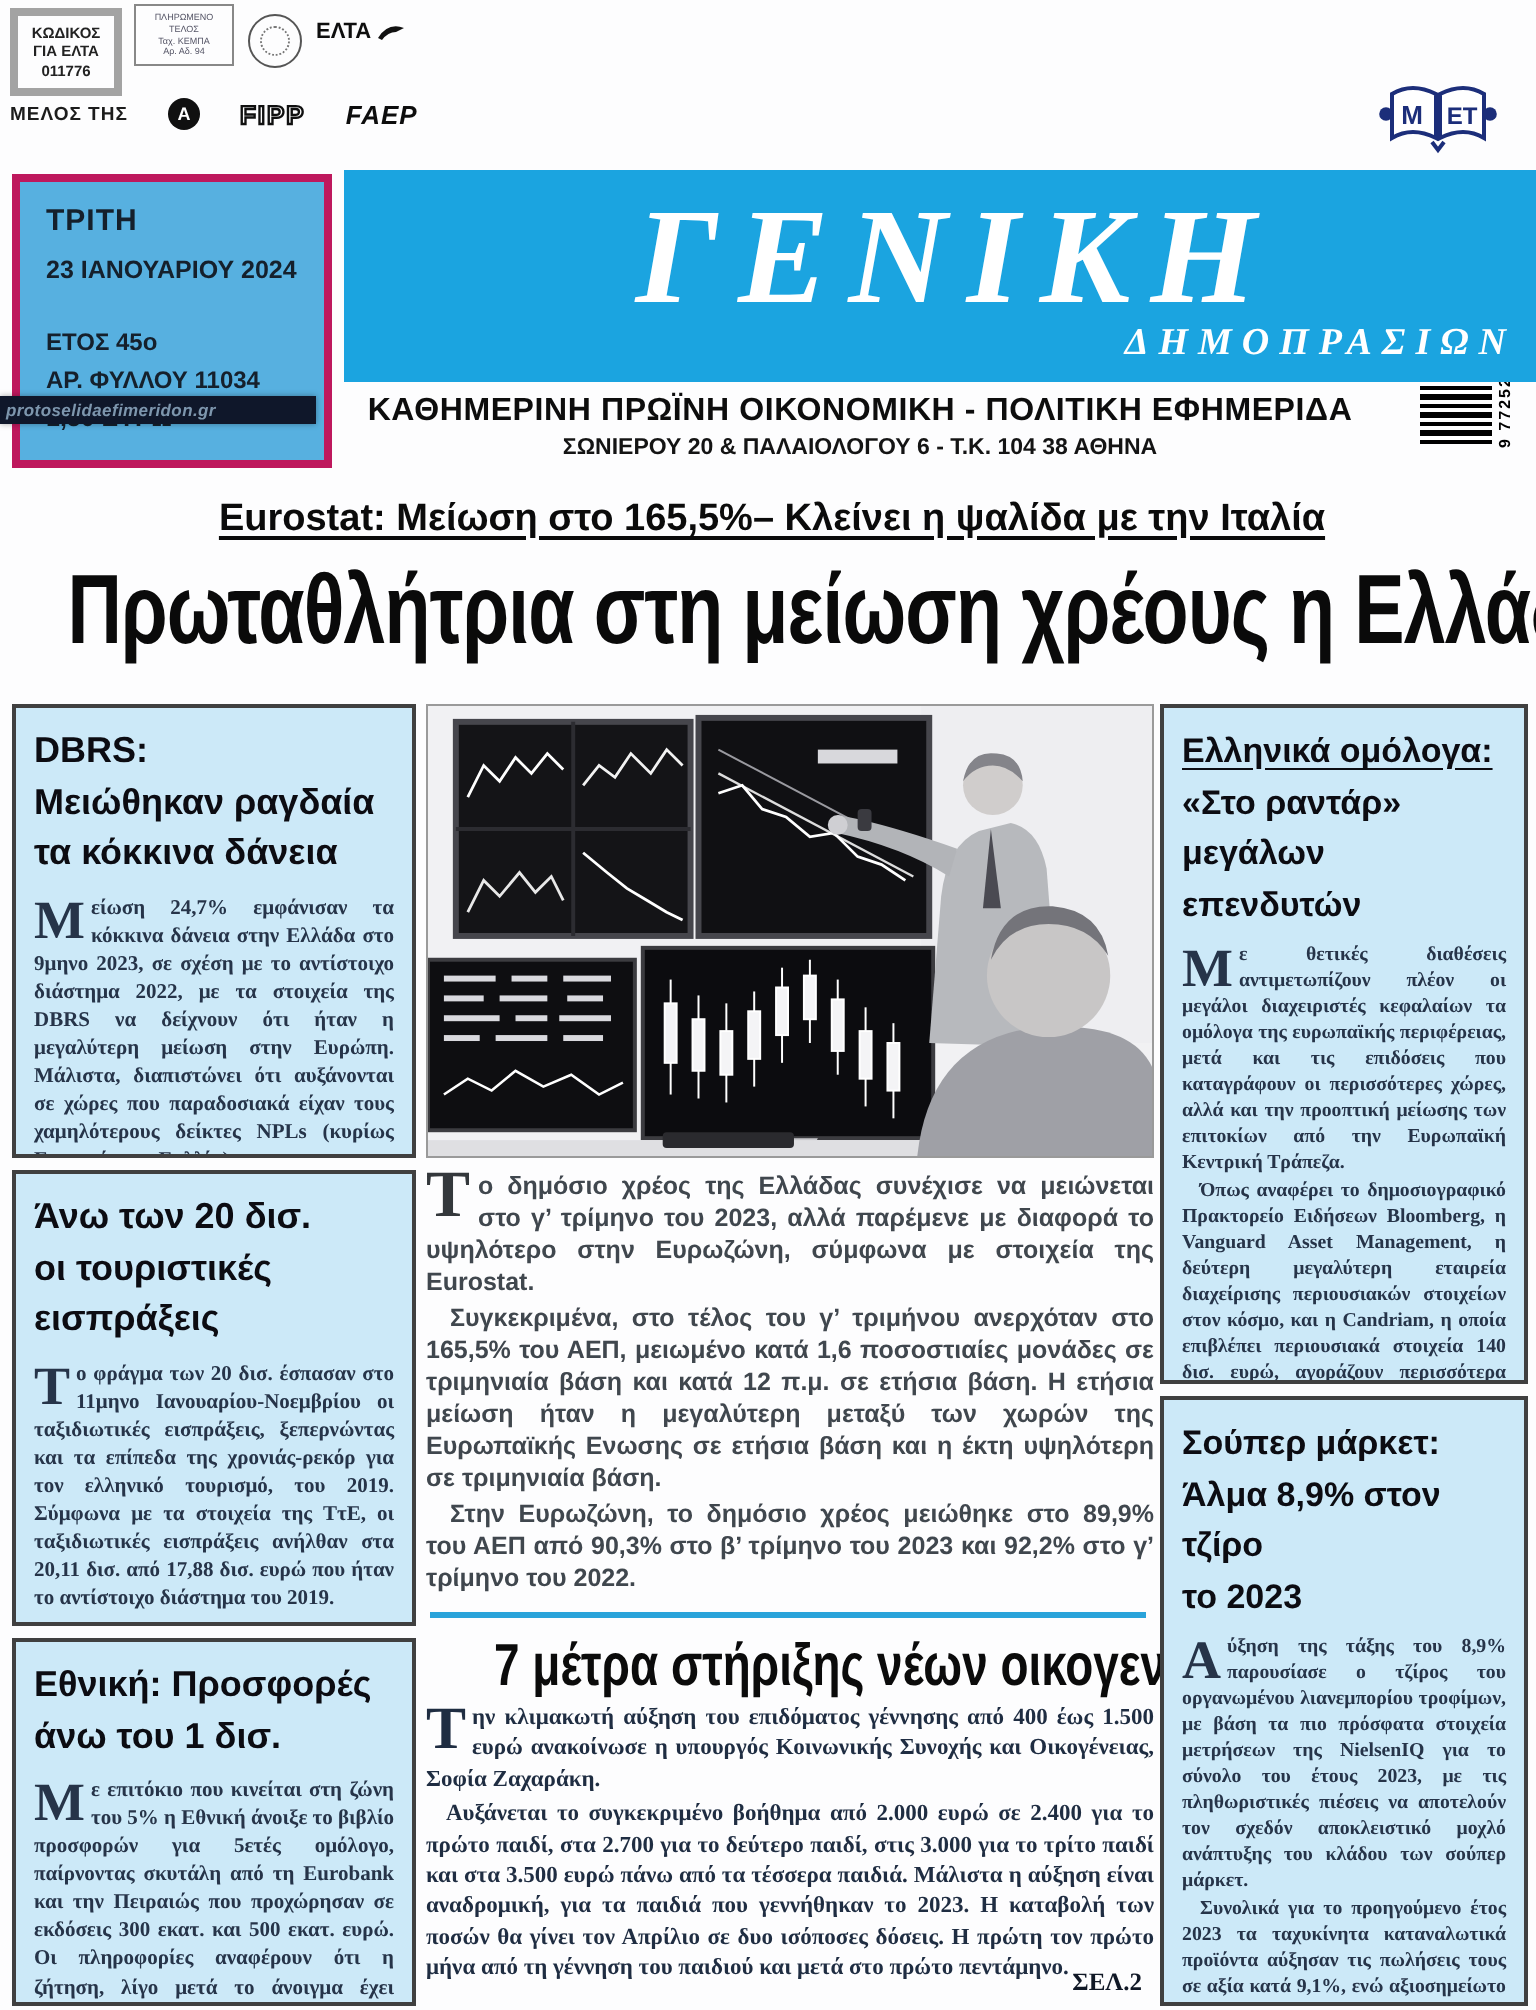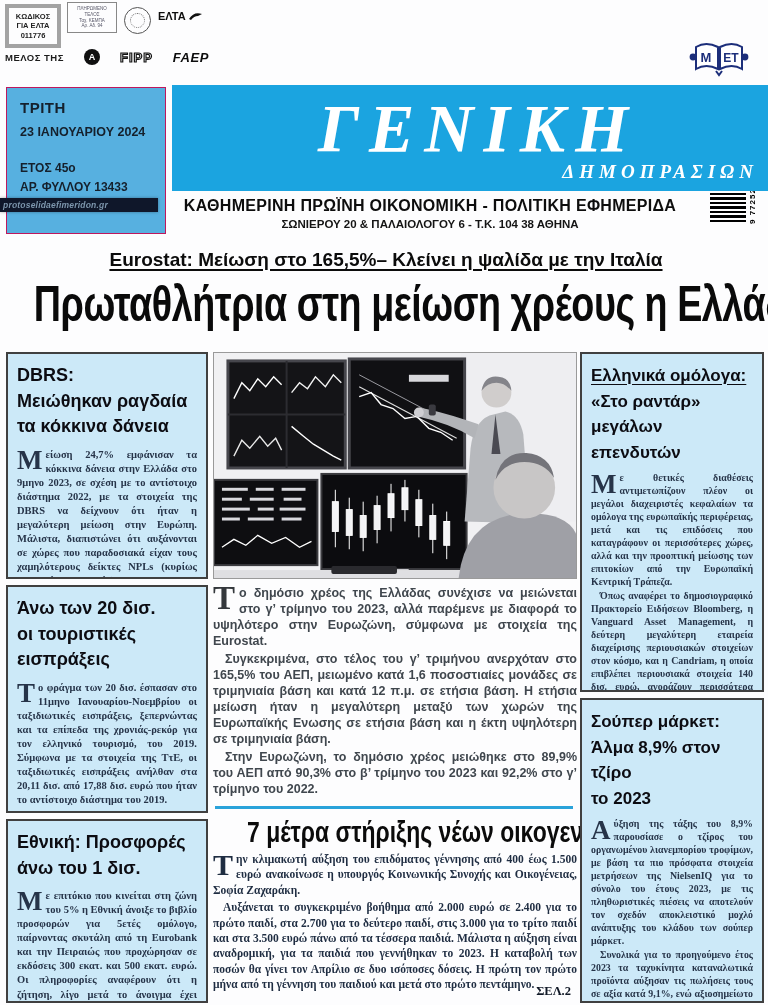--- a/index.html
+++ b/index.html
@@ -25,21 +25,21 @@
   .member-label{font-size:9.5px;font-weight:bold;color:#1c1c1c;letter-spacing:.5px;}
   .press-emblem{width:16px;height:16px;border-radius:50%;background:#101010;color:#fff;
     display:flex;align-items:center;justify-content:center;font-size:9px;font-weight:bold;}
   .fipp{font-size:13px;font-weight:bold;color:#fff;-webkit-text-stroke:1.2px #101010;letter-spacing:1px;}
   .faep{font-size:13px;font-weight:bold;font-style:italic;color:#0d0d0d;letter-spacing:.5px;}
 
   .met-logo{position:absolute;left:688px;top:40px;width:62px;height:38px;}
 
   
   .issue-box{position:absolute;left:6px;top:87px;width:160px;height:147px;background:#57b0e0;
-    border:1px solid #be185d;box-sizing:border-box;padding:11px 6px 0 13px;color:#15202c;}
+    border:4px solid #be185d;box-sizing:border-box;padding:11px 6px 0 13px;color:#15202c;}
   .issue-day{font-size:15px;font-weight:bold;letter-spacing:.5px;}
   .issue-date{font-size:12.5px;font-weight:bold;margin-top:9px;}
   .issue-year{font-size:12px;font-weight:bold;margin-top:22px;}
   .issue-number{font-size:12px;font-weight:bold;margin-top:5px;}
   .issue-price{font-size:12.5px;font-weight:bold;margin-top:5px;}
   .watermark{position:absolute;left:0;top:198px;width:152px;background:#0f172a;
     box-shadow:0 0 3px rgba(0,0,0,.35);font-size:8.5px;font-weight:bold;color:#7d96ad;
     padding:2px 3px;letter-spacing:.2px;z-index:6;font-style:italic;}
 
   
@@ -158,21 +158,21 @@
     <span class="bc-04">04</span>
     <div class="bc-mini-bars"></div>
     <div class="bc-bars"></div>
     <span class="bc-num">9 772529 030127</span>
   </div>
 
   <div class="issue-box">
     <div class="issue-day">ΤΡΙΤΗ</div>
     <div class="issue-date">23 ΙΑΝΟΥΑΡΙΟΥ 2024</div>
     <div class="issue-year">ΕΤΟΣ 45ο</div>
-    <div class="issue-number">ΑΡ. ΦΥΛΛΟΥ 13433</div>
+    <div class="issue-number">ΑΡ. ΦΥΛΛΟΥ 11034</div>
     <div class="issue-price">1,50 ΕΥΡΩ</div>
   </div>
   <div class="watermark">protoselidaefimeridon.gr</div>
 
   <div class="banner">
     <div class="banner-title">ΓΕΝΙΚΗ</div>
     <div class="banner-sub">ΔΗΜΟΠΡΑΣΙΩΝ</div>
   </div>
   <div class="tagline">ΚΑΘΗΜΕΡΙΝΗ ΠΡΩΪΝΗ ΟΙΚΟΝΟΜΙΚΗ - ΠΟΛΙΤΙΚΗ ΕΦΗΜΕΡΙΔΑ</div>
   <div class="address">ΣΩΝΙΕΡΟΥ 20 &amp; ΠΑΛΑΙΟΛΟΓΟΥ 6 - Τ.Κ. 104 38 ΑΘΗΝΑ</div>

